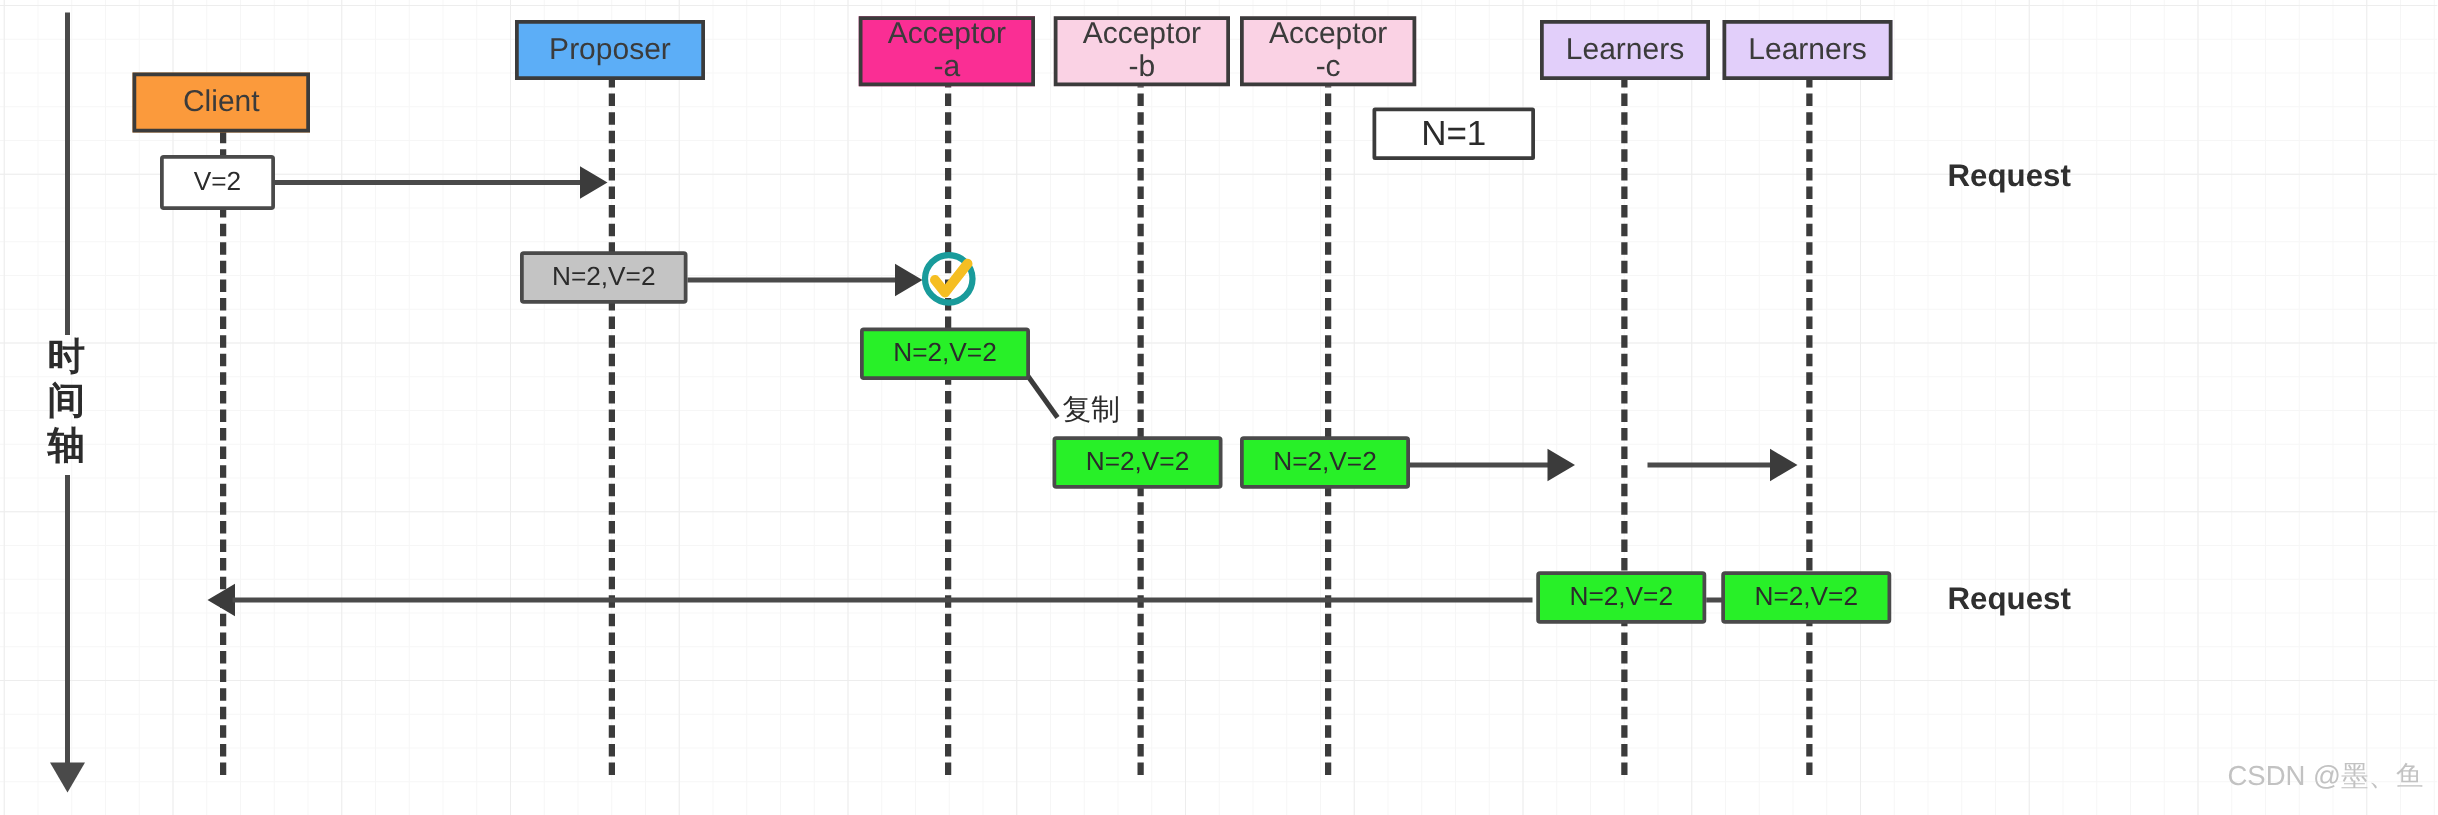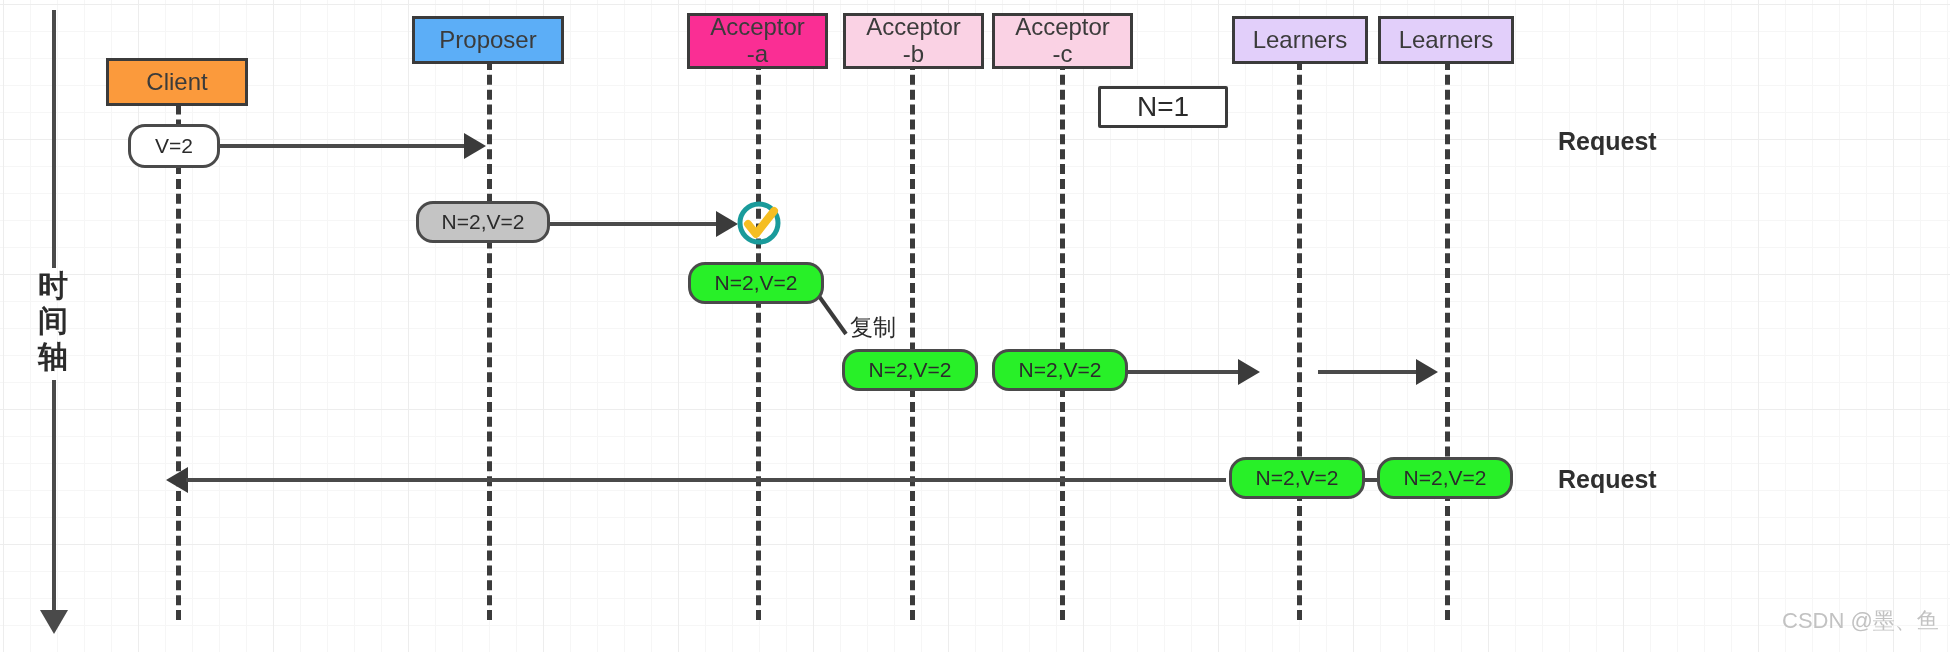--- a/index.html
+++ b/index.html
@@ -50,21 +50,21 @@
     line-height: 1.12;
     z-index: 4;
     white-space: pre-line;
   }
 
   
   .msgbox {
     position: absolute;
     box-sizing: border-box;
     border: 3px solid #4a4a4a;
-    border-radius: 17px;
+    border-radius: 3px;
     display: flex;
     align-items: center;
     justify-content: center;
     color: #2b2b2b;
     font-size: 21px;
     z-index: 6;
     white-space: nowrap;
   }
   .msgbox.sharp { border-radius: 2px; border-color: #3b3b3b; }
 

